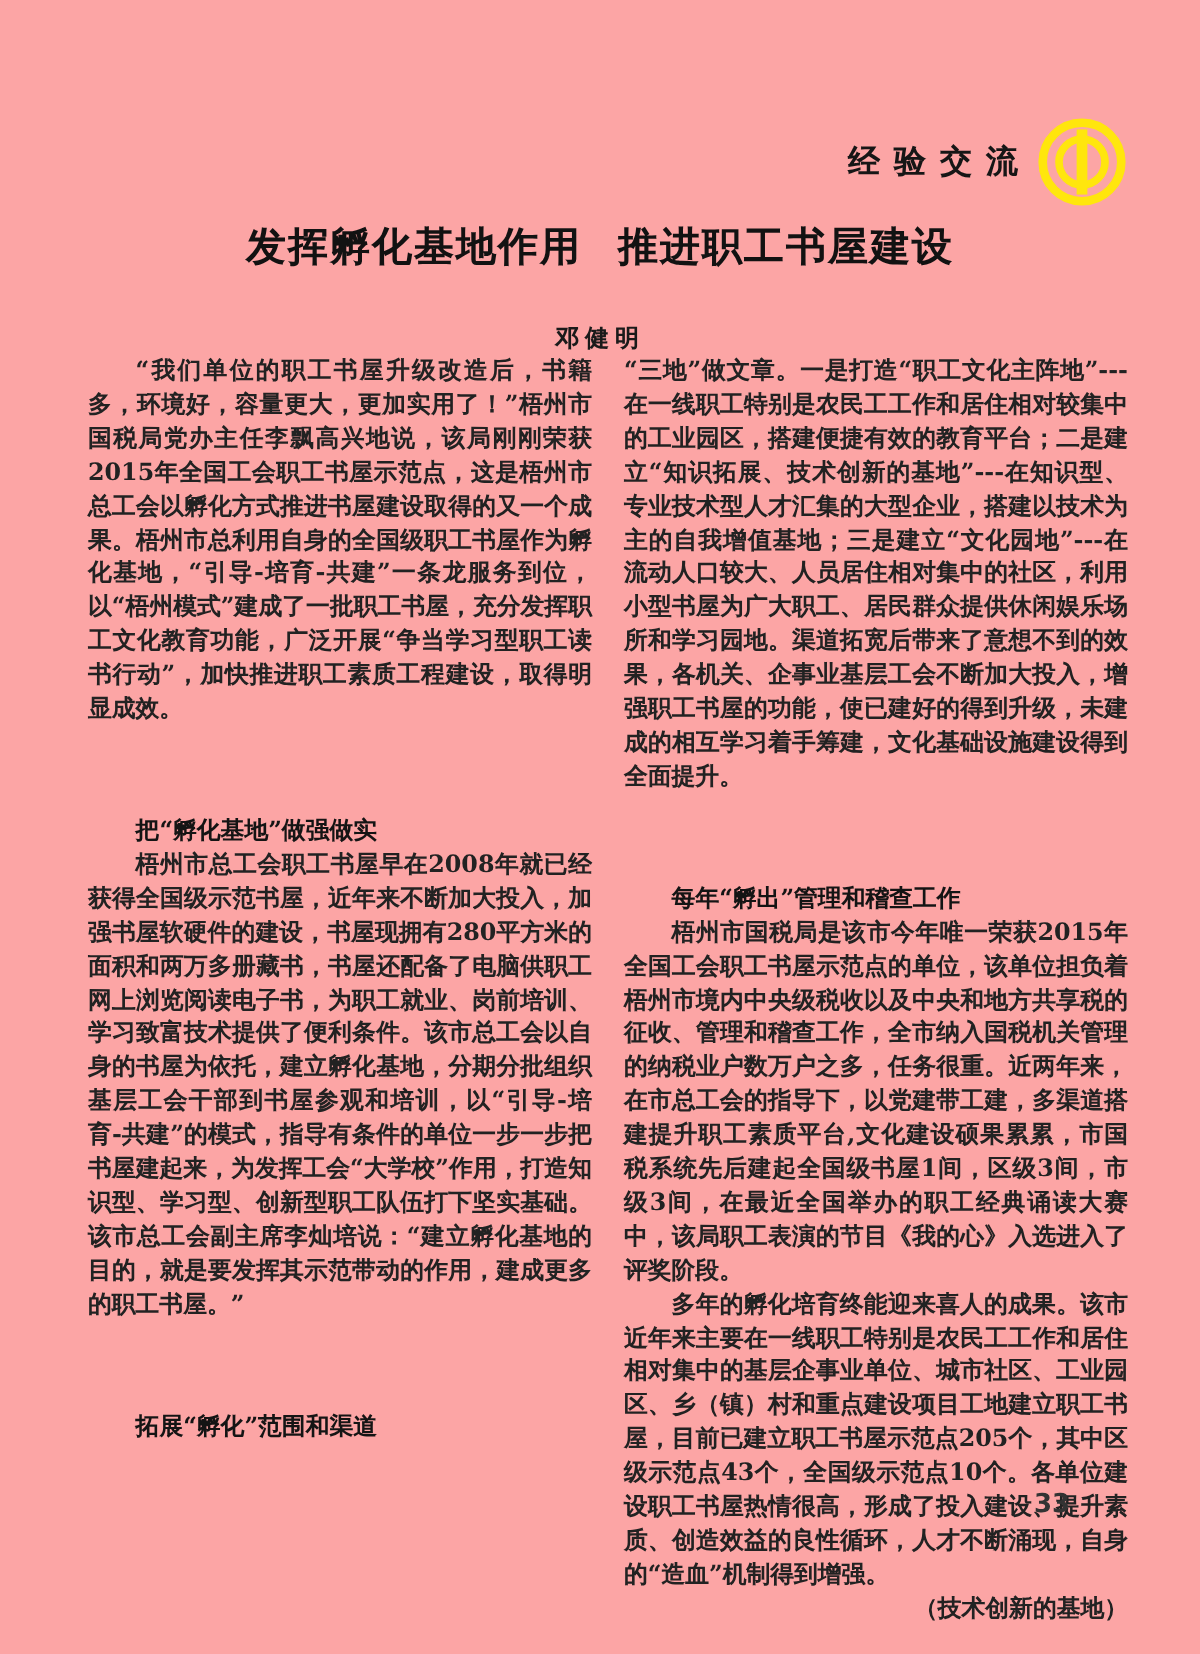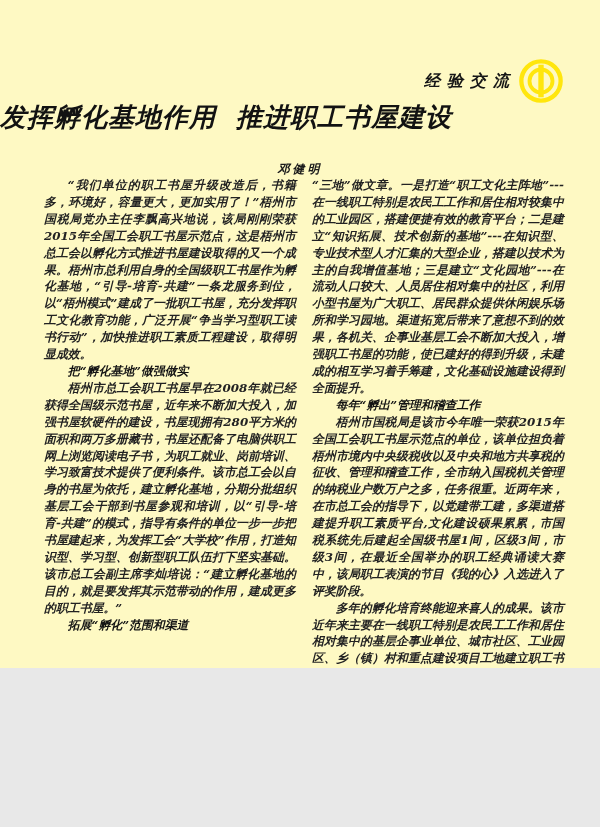--- a/index.html
+++ b/index.html
@@ -1,43 +1,42 @@
 <!DOCTYPE html>
 <html style="--logo-yellow: #ffe60d;"><head>
 <meta charset="utf-8">
 <style>
   html,body{margin:0;padding:0;background:#e8e8e8;}
   .page{
     position:relative;
-    width:600px;height:668px;
-    background:#fef9c3;
+    width:600px;height:827px;
+    background:#fca5a5;
     overflow:hidden;
     font-family:"DejaVu Serif","Liberation Serif",serif;
     color:#1e1e1e;
-    font-style:italic;
   }
   
   .header{
     position:absolute;top:58px;right:36px;
     display:flex;align-items:center;
   }
   .section-label{
     font-size:16px;font-weight:bold;
     letter-spacing:7px;
     color:#161616;
     margin-right:2px;
     white-space:nowrap;
     font-family:"DejaVu Sans","Liberation Sans",sans-serif;
   }
   .logo{width:46px;height:46px;display:block;color:var(--logo-yellow,#ffe60d);}
   
   .title{
-    position:absolute;top:100px;left:0;width:100%;
-    text-align:left;
-    font-size:26px;font-weight:bold;
+    position:absolute;top:110px;left:0;width:100%;
+    text-align:center;
+    font-size:20px;font-weight:bold;
     letter-spacing:1px;word-spacing:10px;
     color:#121212;
   }
   .author{
     position:absolute;top:161px;left:0;width:100%;
     text-align:center;
     font-size:12px;font-weight:bold;
     letter-spacing:3px;
     color:#1a1a1a;
   }
@@ -54,20 +53,21 @@
     text-align:justify;
     color:#222;
     font-weight:600;
   }
   .col p{margin:0;text-indent:2em;}
   .col p.noindent{text-indent:0;}
   .col .sec-heading{
     font-weight:800;
     text-indent:2em;
     color:#141414;
+    margin-top:44px;
   }
   .sig{float:right;font-weight:600;}
   .page-number{
     position:absolute;top:745px;left:517px;
     font-size:13px;font-weight:bold;color:#333;
     font-family:"DejaVu Sans","Liberation Sans",sans-serif;
   }
 </style>
 </head>
 <body>

